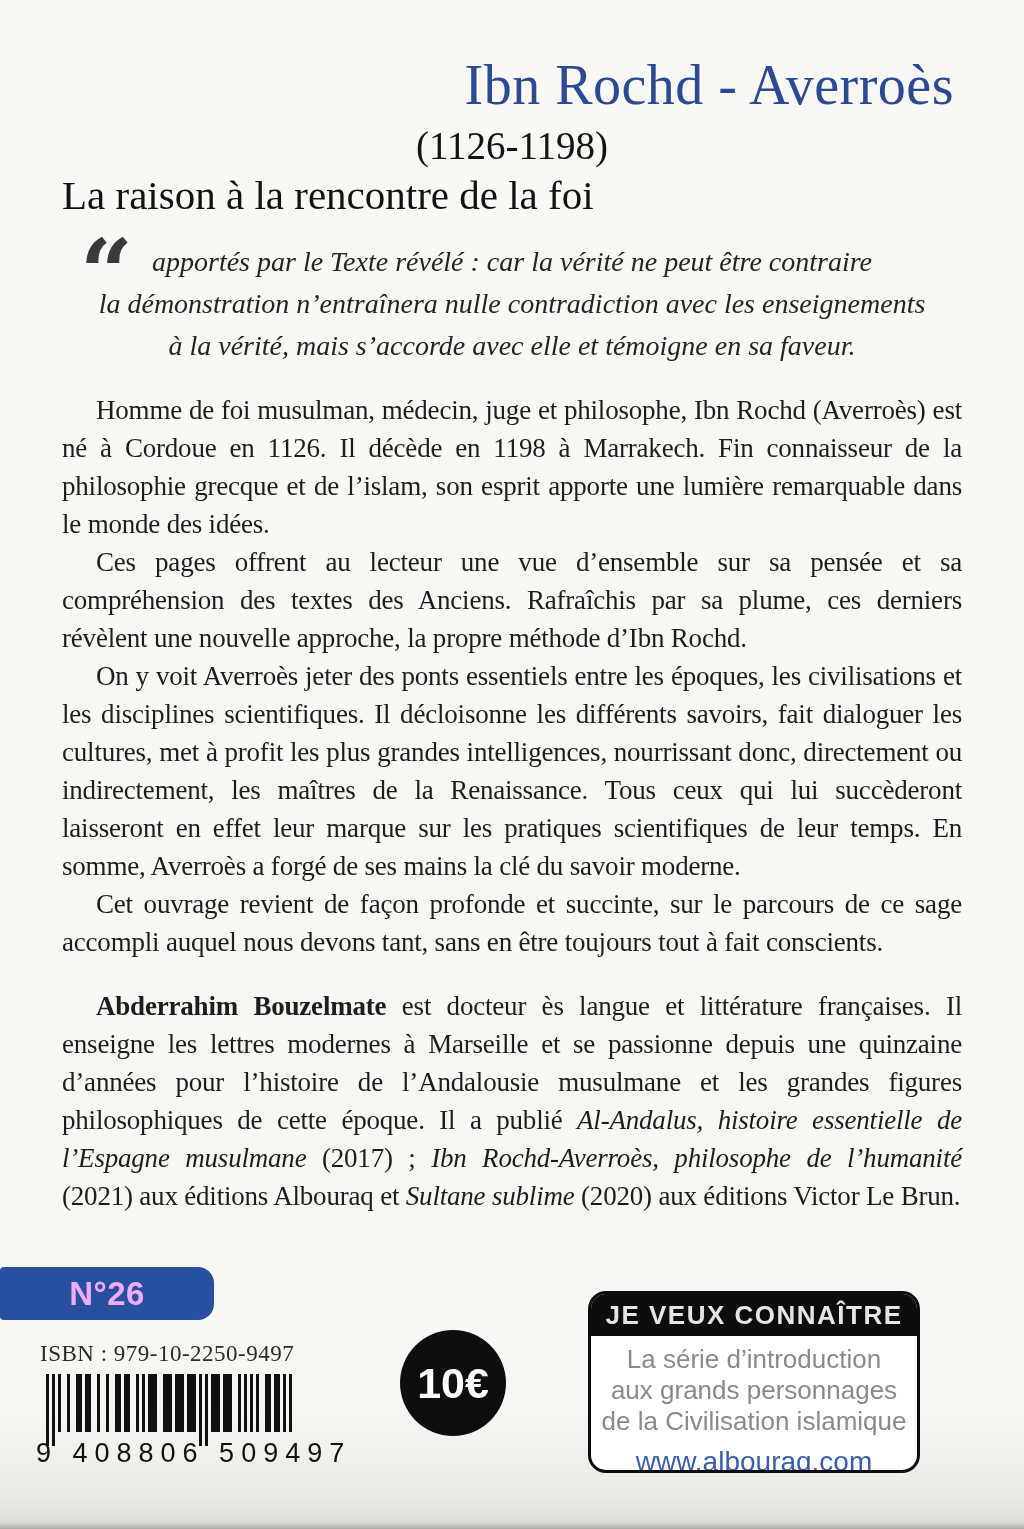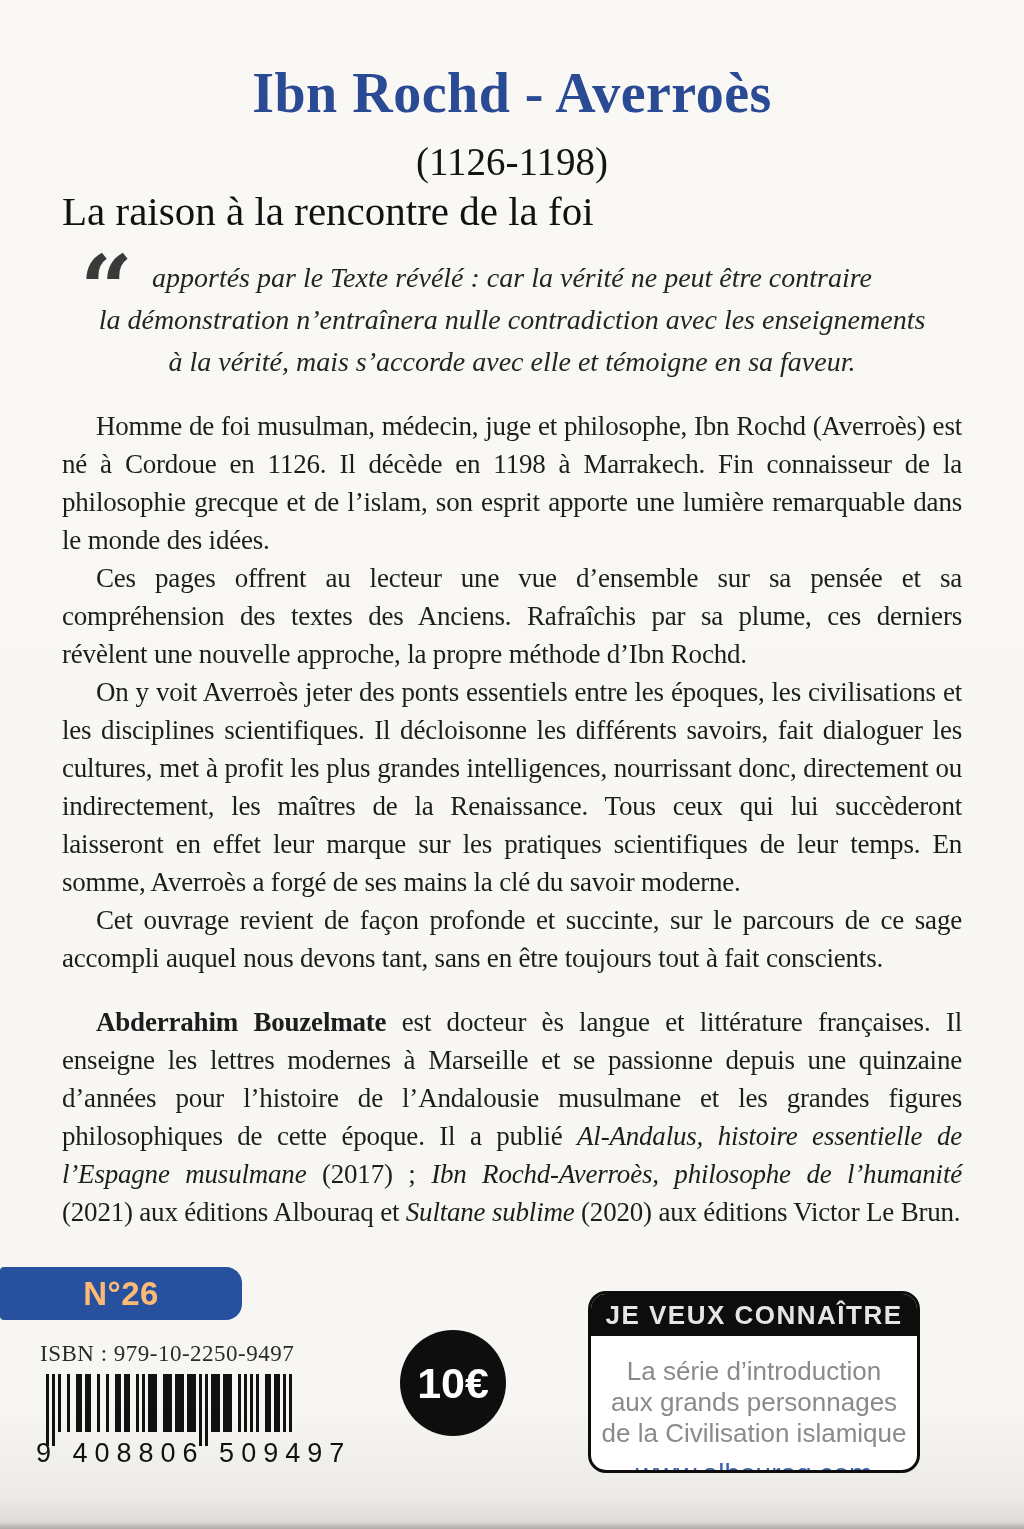--- a/index.html
+++ b/index.html
@@ -7,26 +7,26 @@
     position:relative;
     width:1024px;height:1529px;
     margin:0 auto;
     background:linear-gradient(180deg,#f9f8f5 0%,#f7f6f3 92%,#eceae6 98%,#d9d7d3 100%);
     font-family:"Liberation Serif", serif;
     color:#1c1c1c;
     overflow:hidden;
   }
   .content{padding:46px 62px 0 62px;}
   .title{
-    text-align:center;
+    text-align:right;
     font-size:56px;
-    font-weight:700;
+    font-weight:400;
     letter-spacing:.5px;
     color:#2a4a94;
-    margin:16px;
+    margin:8px;
     line-height:1.12;
   }
   .dates{
     text-align:center;
     font-size:39px;
     margin-top:2px;
     line-height:1.1;
     color:#141414;
   }
   .subtitle{
@@ -65,26 +65,26 @@
     color:#1d1d1d;
   }
   .bodytext p.bio{margin-top:26px;}
   .bio .b{font-weight:700;}
   .bio .i{font-style:italic;}
 
   
   .series-badge{
     position:absolute;
     left:0;top:1267px;
-    width:242px;height:53px;
+    width:214px;height:53px;
     background:#27519f;
     border-radius:4px 16px 16px 4px;
     display:flex;align-items:center;justify-content:center;
     font-family:"Liberation Sans", sans-serif;
-    font-weight:700;font-size:33px;color:#fdba74;
+    font-weight:700;font-size:33px;color:#f0abfc;
     letter-spacing:.5px;
   }
   .isbn-label{
     position:absolute;
     left:40px;top:1341px;
     font-family:Liberation Serif, serif;
     font-size:23px;color:#2b2b2b;
     letter-spacing:.5px;
   }
   .barcode{
@@ -128,21 +128,21 @@
   }
   .promo-header{
     background:#0d0d0d;
     height:42px;
     display:flex;align-items:center;justify-content:center;
     color:#e5e5e5;font-weight:700;font-size:26px;
     letter-spacing:1.5px;
     white-space:nowrap;
   }
   .promo-body{
-    padding-top:20px;
+    padding-top:8px;
     text-align:center;
     color:#8a8a8a;
     font-size:26px;
     line-height:31px;
   }
   .promo-url{
     margin-top:9px;
     color:#3b5fa7;
     font-size:28px;
     text-align:center;

